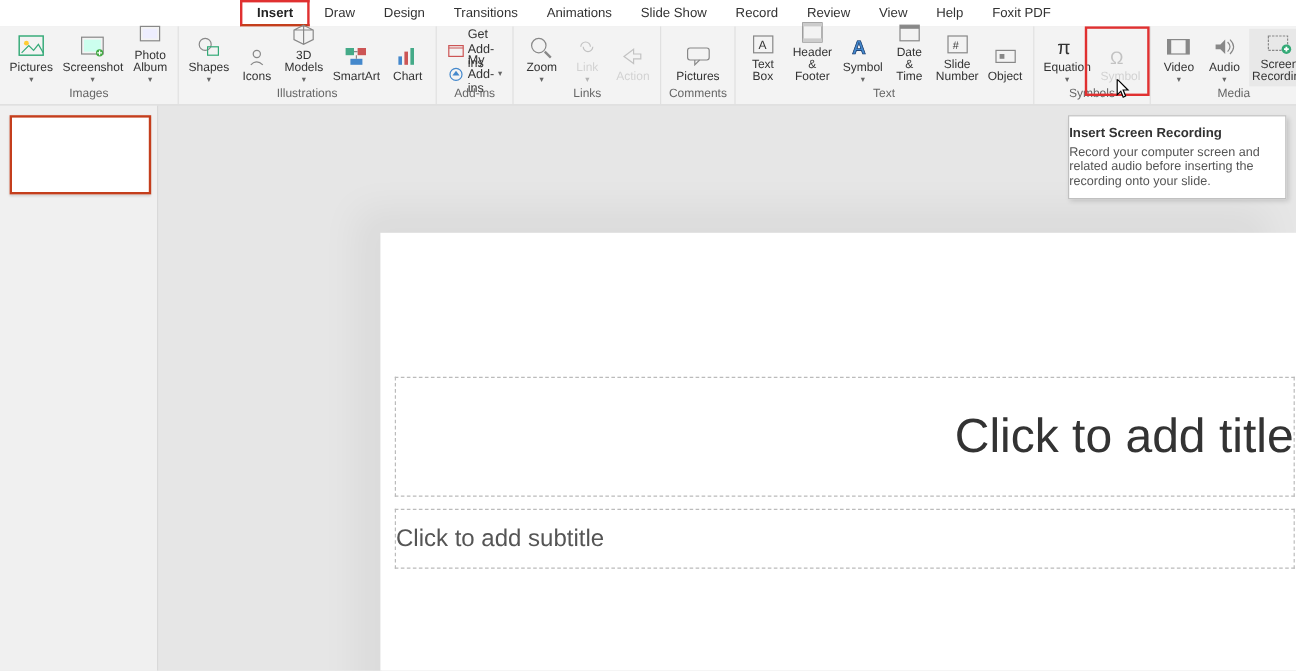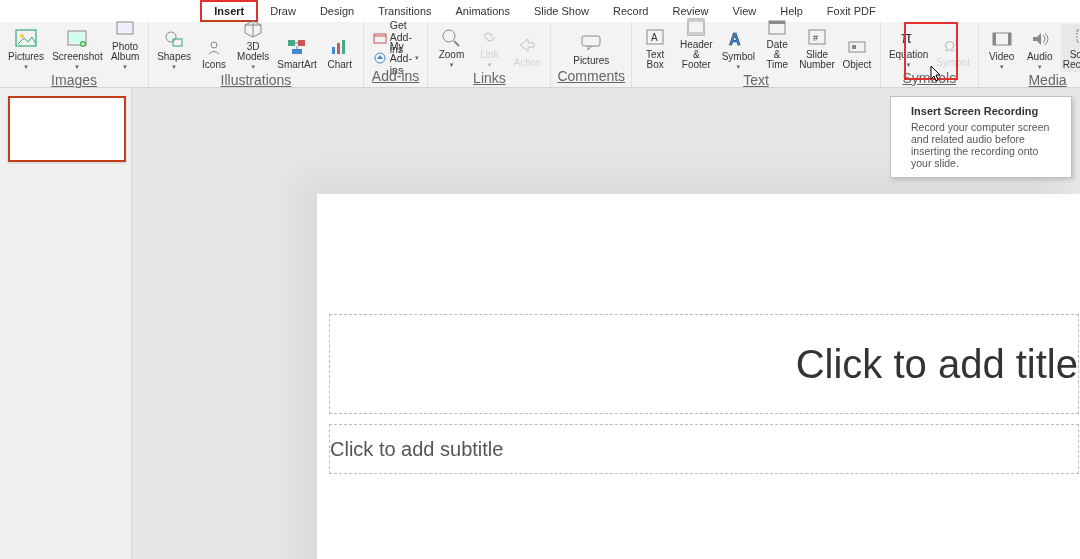--- a/index.html
+++ b/index.html
@@ -5,21 +5,21 @@
   * { box-sizing: border-box; margin: 0; padding: 0; font-family: "Segoe UI", Arial, sans-serif; }
   body { background: #e6e6e6; width: 1080px; height: 559px; overflow: hidden; position: relative; }
   
   .tabs { display: flex; background: #fff; height: 22px; font-size: 11px; align-items: center; padding-left: 8px; gap: 0; justify-content: center; }
   .tab { padding: 3px 12px; cursor: pointer; color: #333; }
   .tab.active { border-bottom: 2px solid #c43e1c; color: #222; font-weight: 600; }
   
   .ribbon { display: flex; background: #f3f3f3; height: 66px; border-bottom: 1px solid #d4d4d4; font-size: 10px; color: #444; }
   .group { display: flex; flex-direction: column; justify-content: space-between; align-items: center; padding: 2px 6px; border-right: 1px solid #e0e0e0; }
   .group-items { display: flex; gap: 4px; align-items: flex-end; height: 48px; }
-  .group-label { font-size: 14px; color: #666; margin-top: auto; padding-bottom: 1px; text-decoration: underline; }
+  .group-label { font-size: 10px; color: #666; margin-top: auto; padding-bottom: 1px; }
   .btn-large { display: flex; flex-direction: column; align-items: center; justify-content: flex-start; gap: 2px; padding: 2px 2px; cursor: pointer; min-width: 34px; }
   .btn-label { font-size: 10px; line-height: 10px; text-align: center; color: #333; max-width: 50px; }
   .btn-label.disabled { color: #aaa; }
   .icon-box { width: 22px; height: 22px; display: flex; align-items: center; justify-content: center; }
   .caret { font-size: 7px; color: #666; line-height: 6px; }
   
   .btn-small { display: flex; align-items: center; gap: 3px; padding: 1px 3px; cursor: pointer; height: 20px; font-size: 10.5px; color: #333; }
   .btn-small .ico { width: 14px; height: 14px; display: inline-block; }
   .stack { display: flex; flex-direction: column; gap: 1px; justify-content: center; }
   
@@ -29,21 +29,21 @@
   .workspace { display: flex; height: calc(559px - 88px); }
   .thumb-pane { width: 132px; background: #f0f0f0; padding: 8px; border-right: 1px solid #d4d4d4; }
   .thumb { width: 118px; height: 66px; background: #fff; border: 2px solid #c43e1c; box-shadow: 0 1px 2px rgba(0,0,0,.15); }
   .canvas-area { flex: 1; background: #e6e6e6; position: relative; overflow: hidden; }
   .slide { position: absolute; left: 185px; top: 106px; width: 780px; height: 530px; background: #fff; box-shadow: -30px -30px 30px -10px rgba(0,0,0,.05); }
   
   .placeholder { position: absolute; border: 1px dashed #bbb; display: flex; align-items: center; justify-content: flex-start; color: #333; }
   .title-ph { left: 12px; top: 120px; width: 750px; height: 100px; font-size: 40px; font-weight: 300; justify-content: flex-end; padding-left: 22px; }
   .subtitle-ph { left: 12px; top: 230px; width: 750px; height: 50px; font-size: 20px; color: #555; }
   
-  .tooltip { position: absolute; right: 8px; top: 96px; width: 182px; background: #fff; border: 1px solid #c0c0c0; box-shadow: 2px 2px 4px rgba(0,0,0,.15); padding: 8px 20px; font-size: 10.5px; color: #555; z-index: 50; }
+  .tooltip { position: absolute; right: 8px; top: 96px; width: 182px; background: #fff; border: 1px solid #c0c0c0; box-shadow: 2px 2px 4px rgba(0,0,0,.15); padding: 8px 0; font-size: 10.5px; color: #555; z-index: 50; }
   .tooltip-title { font-weight: 700; color: #333; margin-bottom: 4px; font-size: 11px; }
   
   svg { display: block; }
   .cursor-arrow { position: absolute; width: 14px; height: 16px; z-index: 60; }
 </style>
 </head>
 <body>
 
 <div class="tabs">
   <div class="tab active highlight-red">Insert</div>

